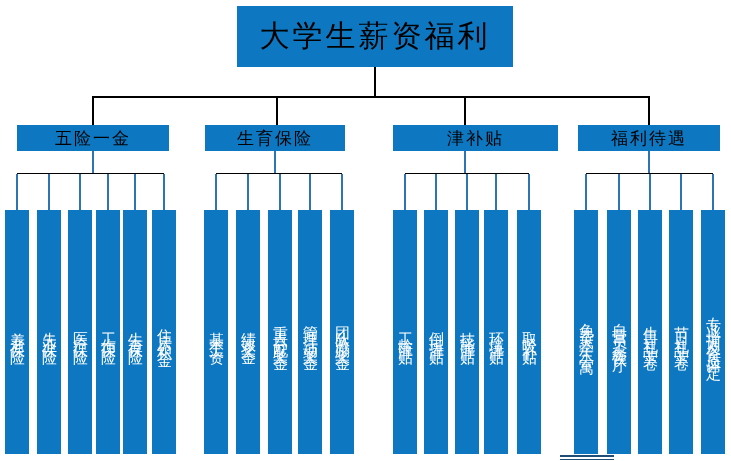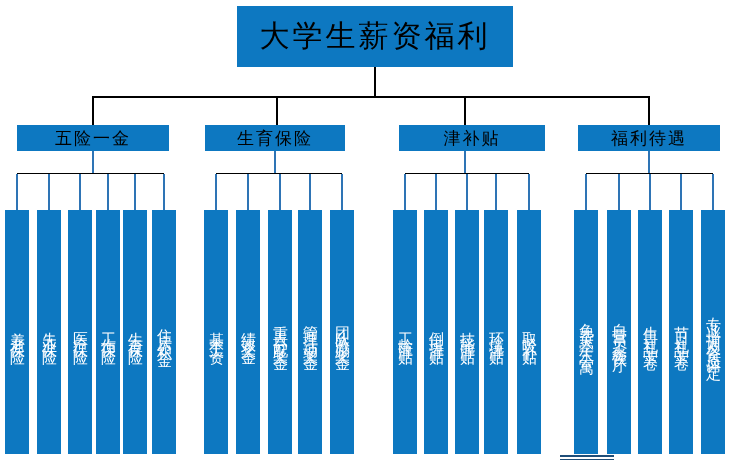--- a/index.html
+++ b/index.html
@@ -22,21 +22,21 @@
   .title-box{
     left:237px;top:6px;width:276px;height:61px;
     font-size:30px;letter-spacing:3px;
   }
   .branch-box{
     top:125px;height:26px;
     font-size:17px;letter-spacing:2px;
   }
   .bb1{left:17px;width:152px;}
   .bb2{left:205px;width:140px;}
-  .bb3{left:393px;width:146px;margin-left:6px;}
+  .bb3{left:393px;width:165px;}
   .bb4{left:578px;width:142px;font-family:Liberation Serif, serif;}
   .bar{
     position:absolute;top:210px;width:24px;height:244px;
     background:#0d78c1;color:#ffffff;
     display:flex;align-items:center;justify-content:center;
   }
   .bar span{
     writing-mode:vertical-rl;
     text-orientation:upright;
     font-size:15px;

